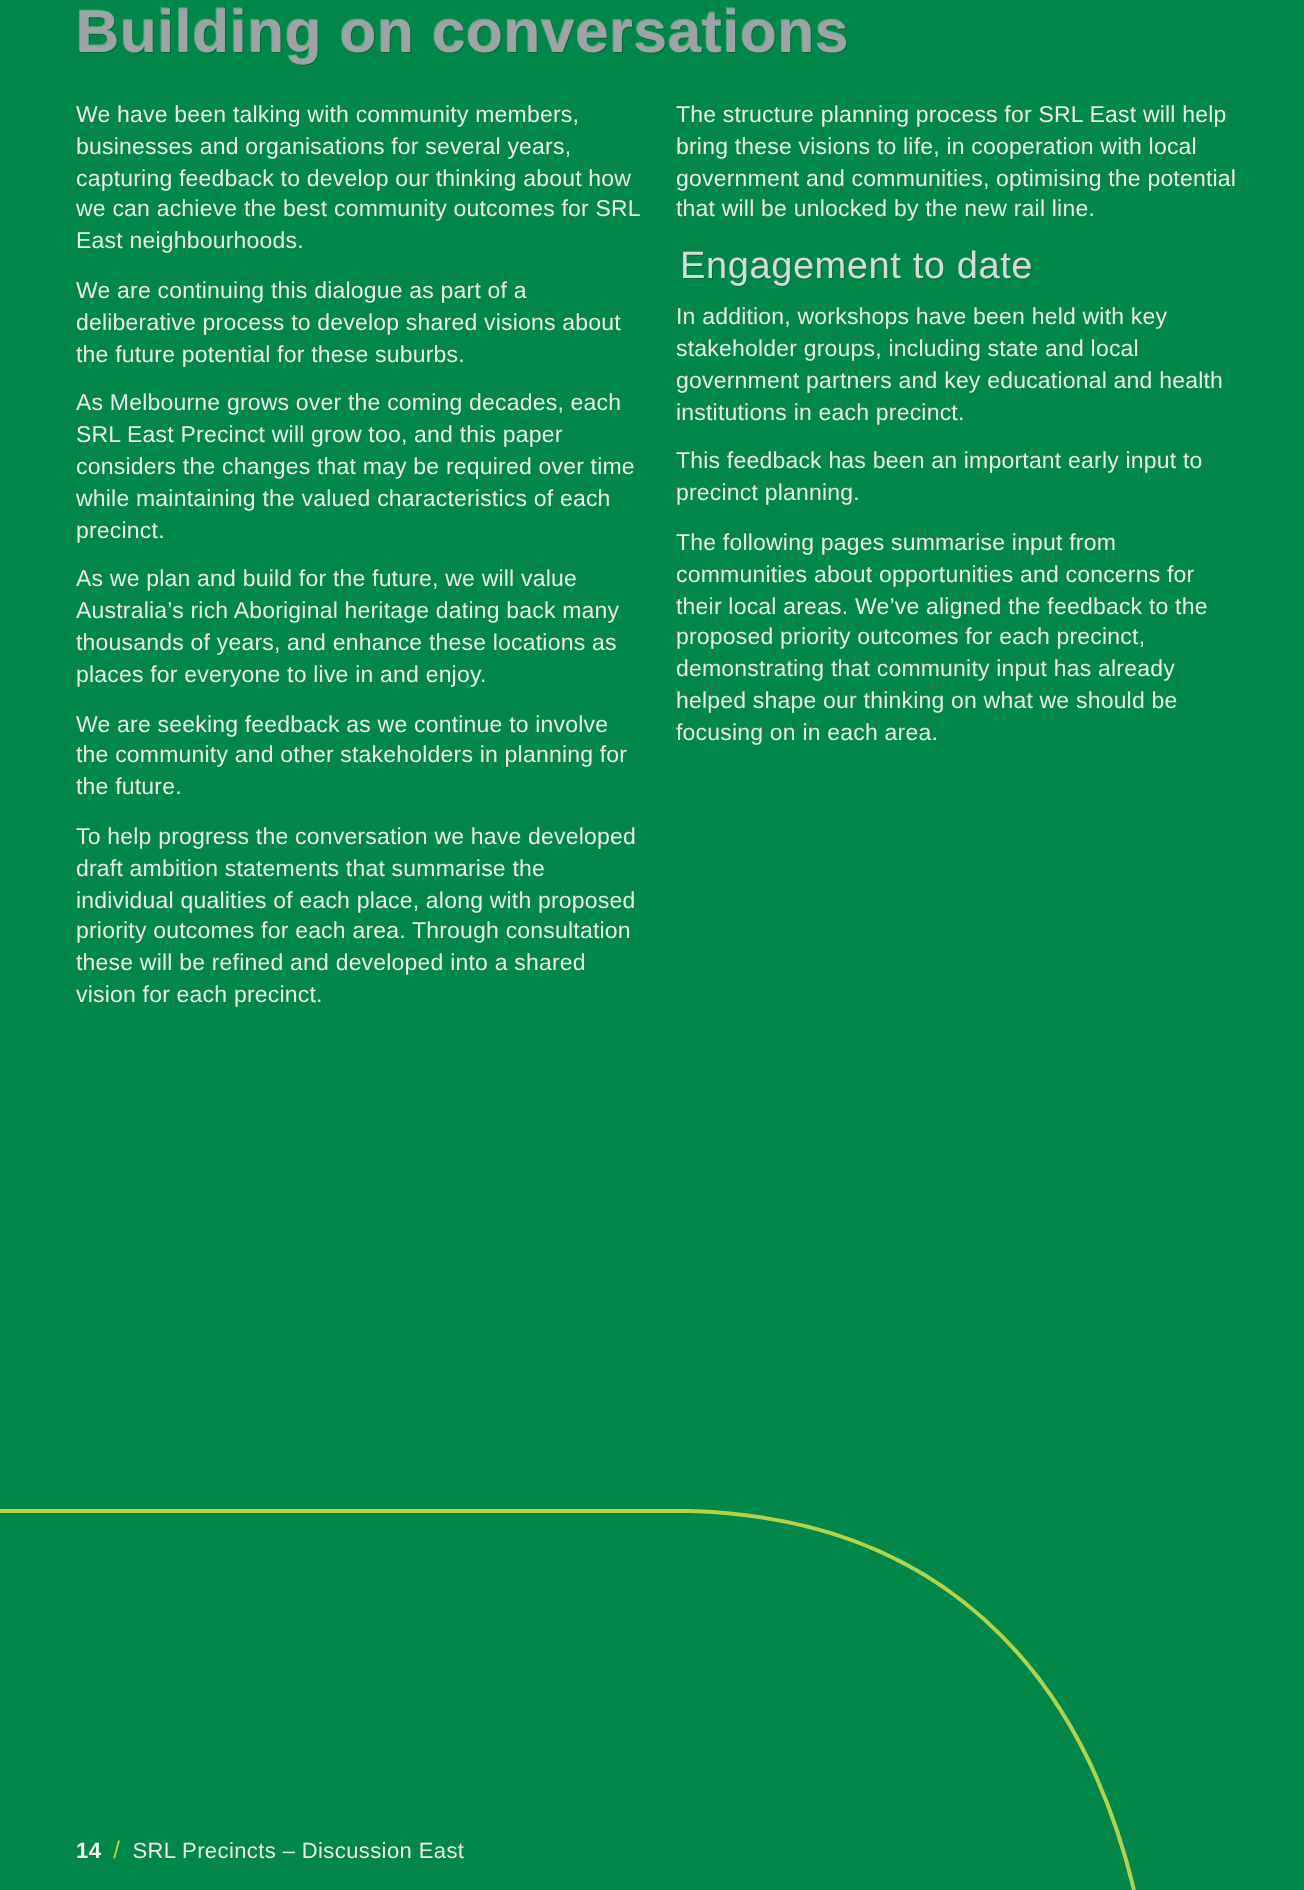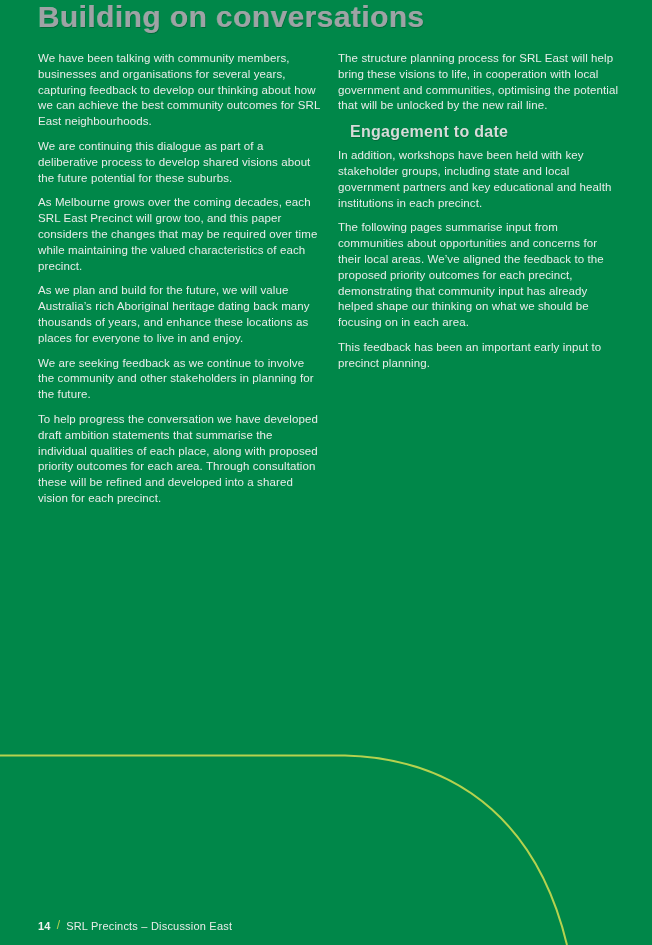--- a/index.html
+++ b/index.html
@@ -39,24 +39,24 @@
     flex:0 0 283px;
   }
   .body-para{
     font-size:11.5px;
     line-height:15.8px;
     color:var(--body);
     margin-bottom:9px;
     letter-spacing:0.1px;
   }
   .section-heading{
-    font-size:16px;
-    font-weight:bold;
+    font-size:19px;
+    font-weight:normal;
     color:var(--heading);
-    margin:7px 0 7px 12px;
+    margin:7px 0 7px 2px;
     letter-spacing:0.3px;
     text-shadow:0.5px 0.5px 0 rgba(0,50,25,0.3);
   }
   .bold-link{
     font-weight:bold;
     color:var(--body);
     cursor:pointer;
   }
   .corner-curve{
     position:absolute;
@@ -93,22 +93,22 @@
         <p class="body-para">We are seeking feedback as we continue to involve the community and other stakeholders in planning for the future.</p>
         <p class="body-para">To help progress the conversation we have developed draft ambition statements that summarise the individual qualities of each place, along with proposed priority outcomes for each area. Through consultation these will be refined and developed into a shared vision for each precinct.</p>
       </div>
     <div class="col" id="right-col">
       <div id="right-before">
           <p class="body-para">The structure planning process for SRL East will help bring these visions to life, in cooperation with local government and communities, optimising the potential that will be unlocked by the new rail line.</p>
         </div>
       <h2 class="section-heading">Engagement to date</h2>
       <div id="right-after">
           <p class="body-para">In addition, workshops have been held with key stakeholder groups, including state and local government partners and key educational and health institutions in each precinct.</p>
+          <p class="body-para">This feedback has been an important early input to precinct planning.</p>
           <p class="body-para">The following pages summarise input from communities about opportunities and concerns for their local areas. We’ve aligned the feedback to the proposed priority outcomes for each precinct, demonstrating that community input has already helped shape our thinking on what we should be focusing on in each area.</p>
-          <p class="body-para">This feedback has been an important early input to precinct planning.</p>
         </div>
     </div>
   </div>
 
   <svg class="corner-curve" width="652" height="945" viewBox="0 0 652 945" aria-hidden="true">
     <path d="M 0 755.5 L 345 755.5 C 468 759 540 833 567 945" fill="none" stroke="#b5d24f" stroke-width="2"></path>
   </svg>
 
   <div class="footer">
     <span class="page-num">14</span>

